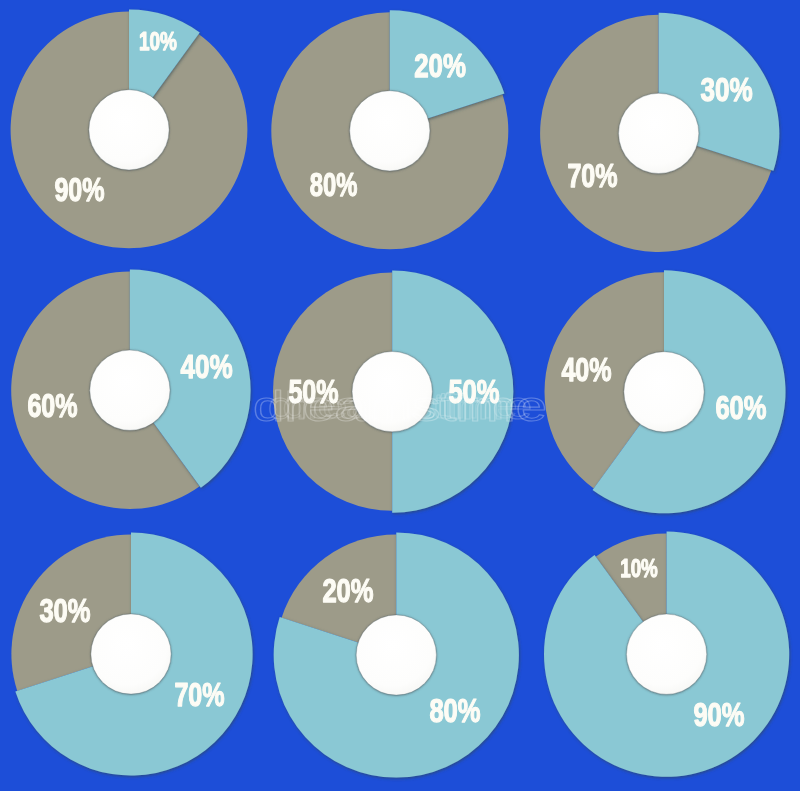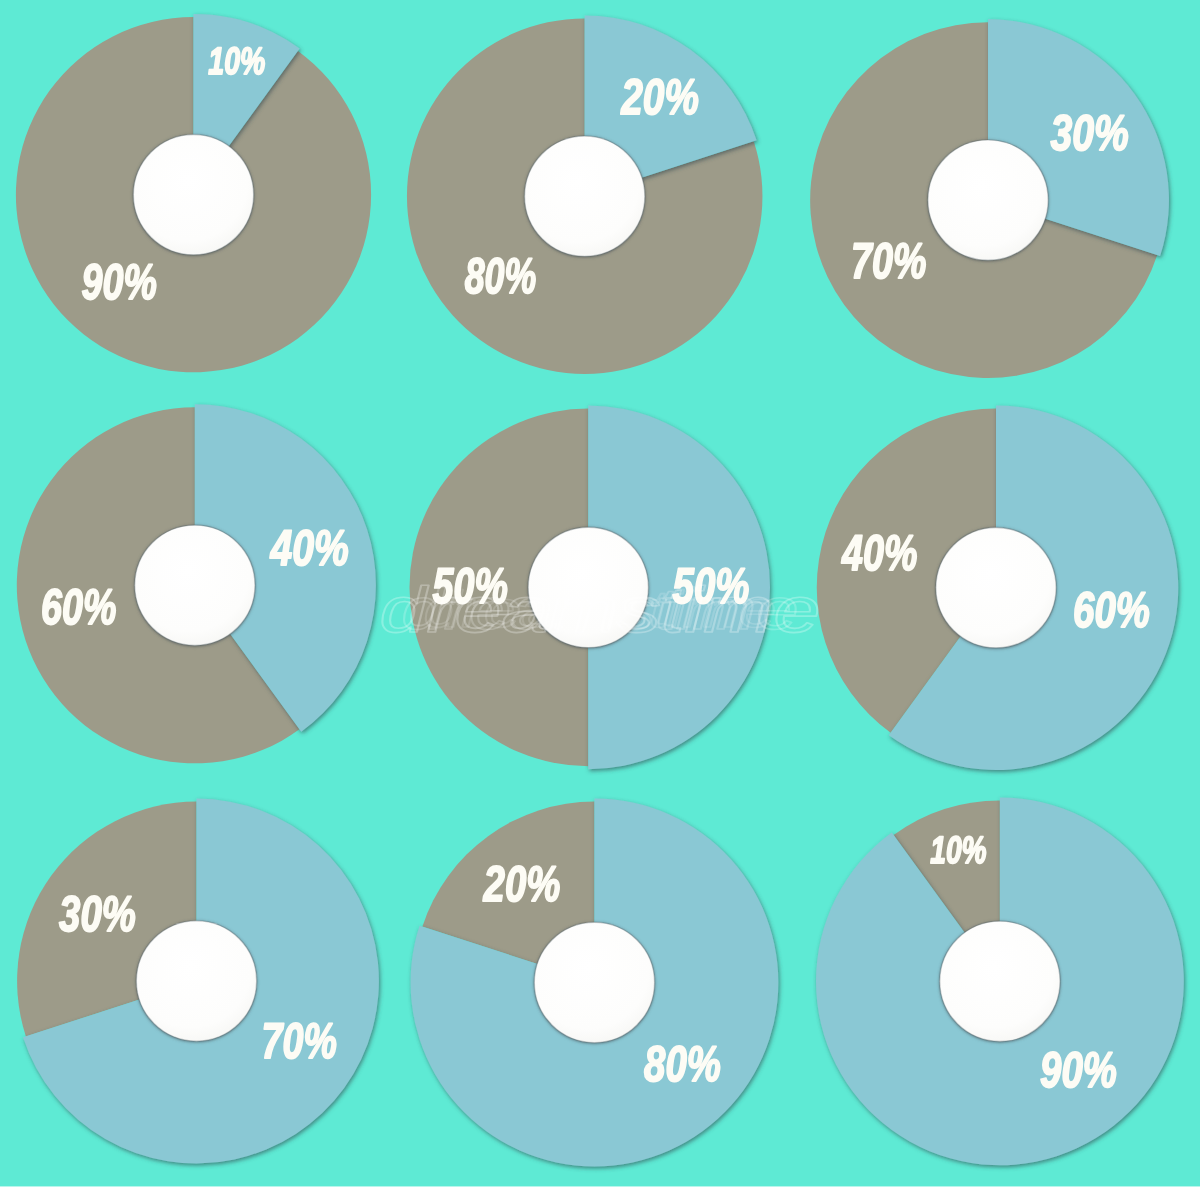--- a/index.html
+++ b/index.html
@@ -1,19 +1,19 @@
 <!DOCTYPE html>
 <html><head>
 <meta charset="utf-8">
 <title>Percentage Donut Chart Set</title>
 <style>
   html,body{margin:0;padding:0;background:#ffffff;}
   body{width:800px;height:791px;overflow:hidden;
        font-family:"DejaVu Sans",sans-serif;}
-  #board{position:relative;width:800px;height:791px;background:#5eead4;font-style:italic;}
+  #board{position:relative;width:800px;height:791px;background:#1d4ed8;}
   #board svg{position:absolute;left:0;top:0;}
   .pct{font-family:"Liberation Sans",sans-serif;font-weight:bold;
        fill:#fdfcf5;text-anchor:start;dominant-baseline:central;
        stroke:#fdfcf5;stroke-width:1.25px;paint-order:stroke fill;
        stroke-linejoin:round;}
   .wm{font-family:"Liberation Sans",sans-serif;fill:none;
       stroke-width:1.05px;stroke-linejoin:round;stroke-linecap:round;}
 </style>
 </head>
 <body>

